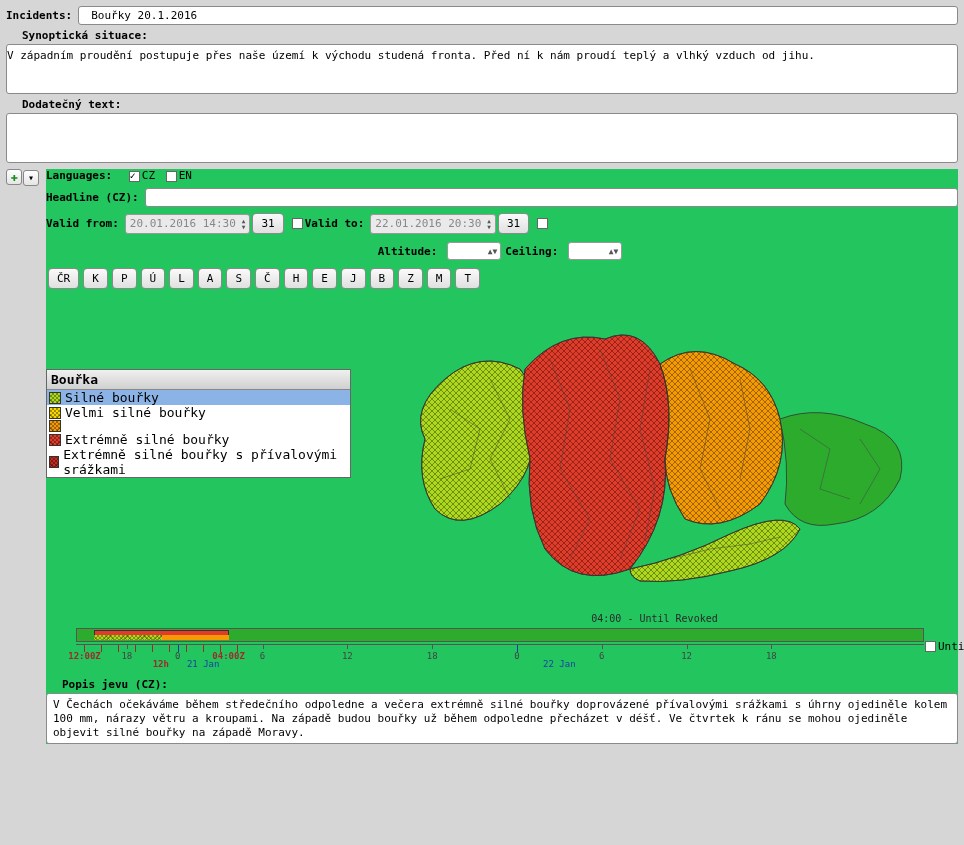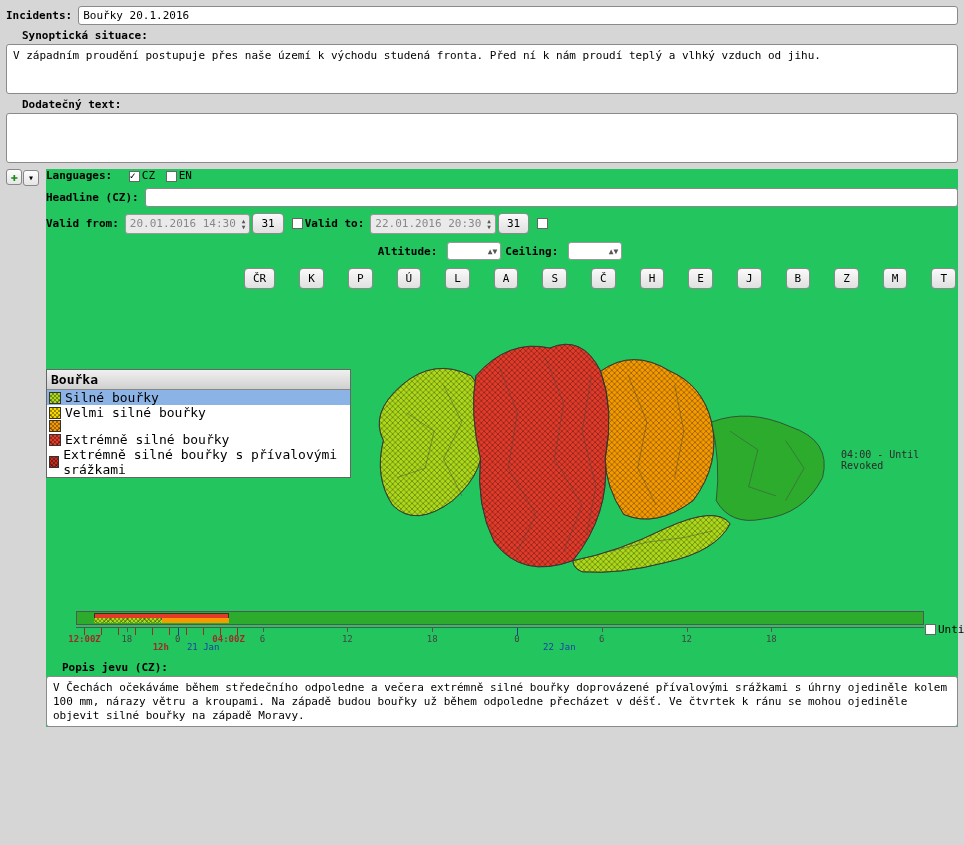--- a/index.html
+++ b/index.html
@@ -12,27 +12,27 @@
   color: #000;
 }
 .row { display: flex; align-items: center; margin-bottom: 4px; }
 .label { font-weight: bold; margin-right: 6px; }
 input[type="text"], .textbox, .bigbox {
   background: #fff;
   border: 1px solid #8a8a8a;
   border-radius: 3px;
   font-family: inherit;
   font-size: 11px;
-  padding: 2px 4px;
+  padding: 2px 12px;
 }
 .wide { flex: 1; }
 .bigbox {
   width: 100%;
   height: 50px;
-  padding: 4px 6px;
+  padding: 4px 0;
   margin-top: 2px;
   white-space: pre-wrap;
 }
 .section-label { font-weight: bold; margin: 2px 16px; }
 .main-area {
   display: flex;
   margin-top: 6px;
   align-items: flex-start;
 }
 .left-tools { width: 40px; }
@@ -93,21 +93,21 @@
   height: 20px;
 }
 .spin-arrows {
   display: inline-flex;
   flex-direction: column;
   margin-left: 6px;
   font-size: 6px;
   line-height: 6px;
   color: #555;
 }
-.region-row { display: flex; flex-wrap: wrap; justify-content: flex-end; margin: 8px 0; gap: 20px; }
+.region-row { display: flex; flex-wrap: wrap; justify-content: flex-start; margin: 8px 0; }
 .map-area { display: flex; align-items: flex-start; margin-top: 20px; }
 .legend {
   width: 305px;
   border: 1px solid #666;
   font-size: 13px;
   margin-top: 60px;
 }
 .legend-header {
   background: linear-gradient(#f0f0f0,#d0d0d0);
   border-bottom: 1px solid #888;
@@ -134,20 +134,21 @@
   background-image: repeating-linear-gradient(45deg, transparent 0 2px, rgba(0,0,0,.35) 2px 3px), repeating-linear-gradient(-45deg, transparent 0 2px, rgba(0,0,0,.35) 2px 3px);
 }
 .c-green { background: #acd91a; }
 .c-yellow { background: #f7d700; }
 .c-orange { background: #f59a00; }
 .c-red { background: #e23b2a; }
 .c-darkred { background: #c22d20; }
 .mapwrap {
   flex: 1;
   display: flex;
+  flex-direction: column;
   align-items: center;
 }
 .mapsvg { width: 530px; height: 300px; }
 .maplabel { font-size: 10px; color: #2a2a2a; margin: 4px 0 2px; }
 .timeline {
   margin: 2px 0 6px;
   width: calc(100% - 64px);
   margin-left: 30px;
   position: relative;
 }

